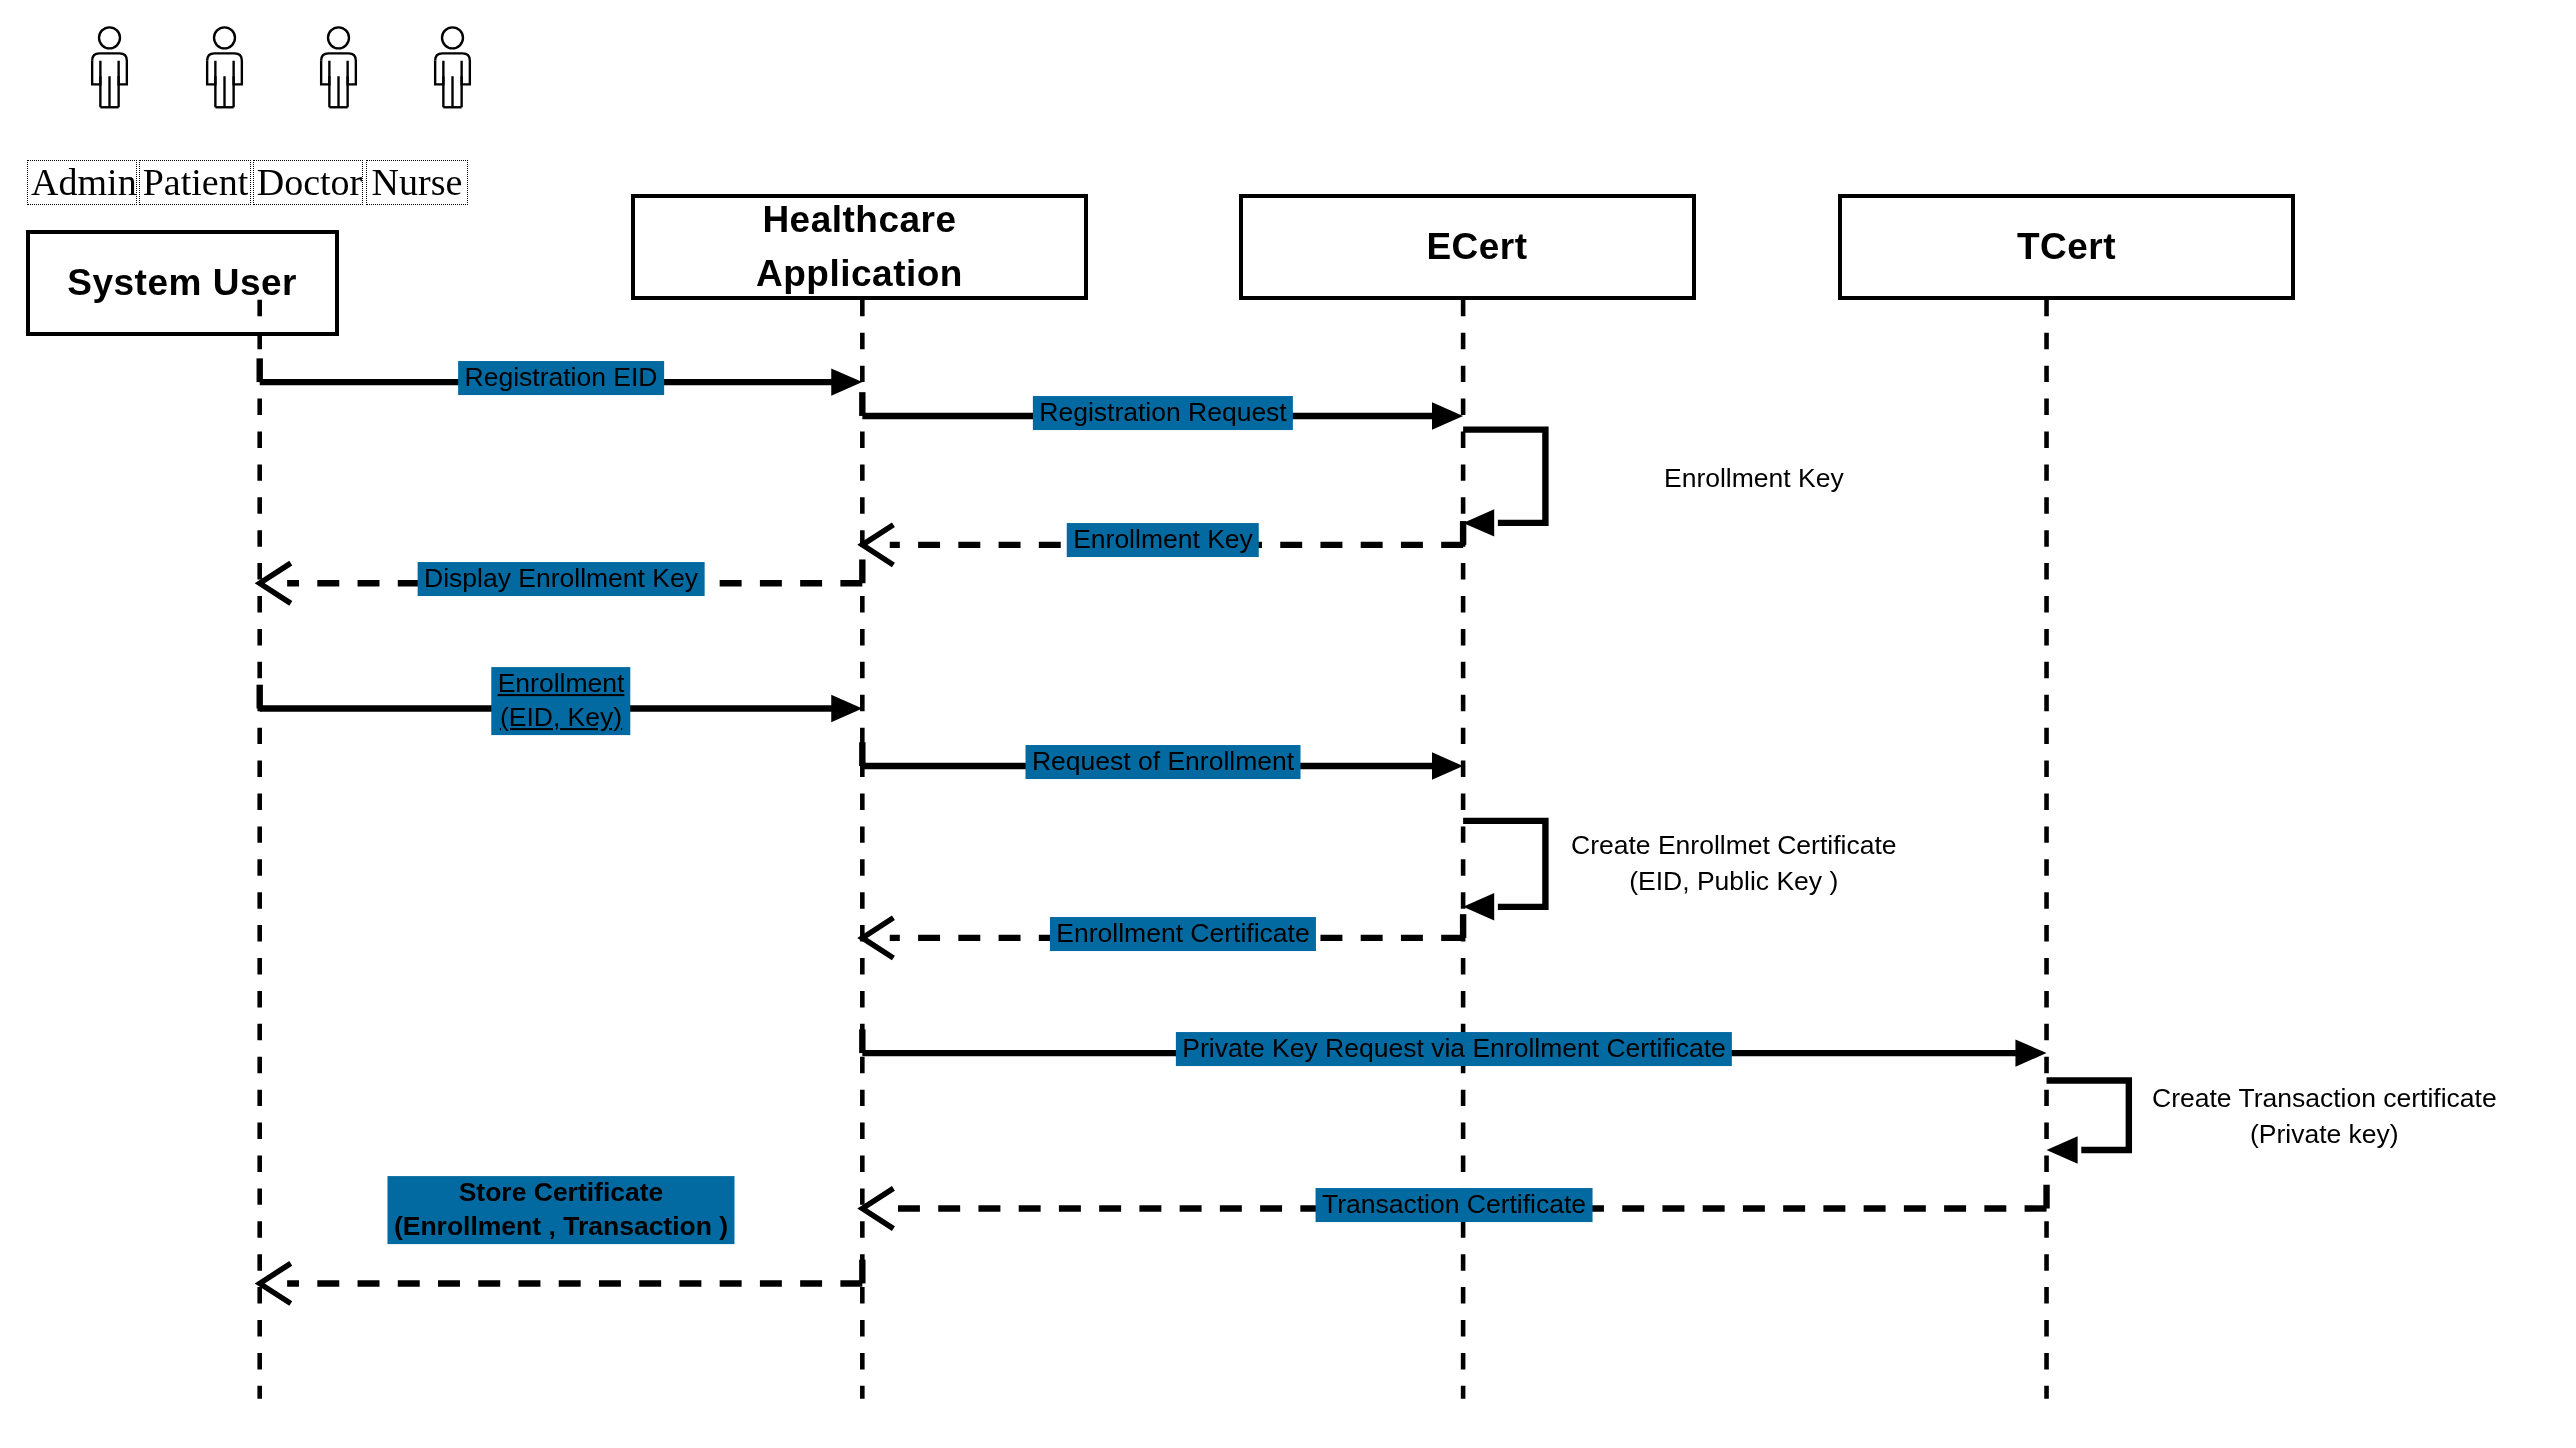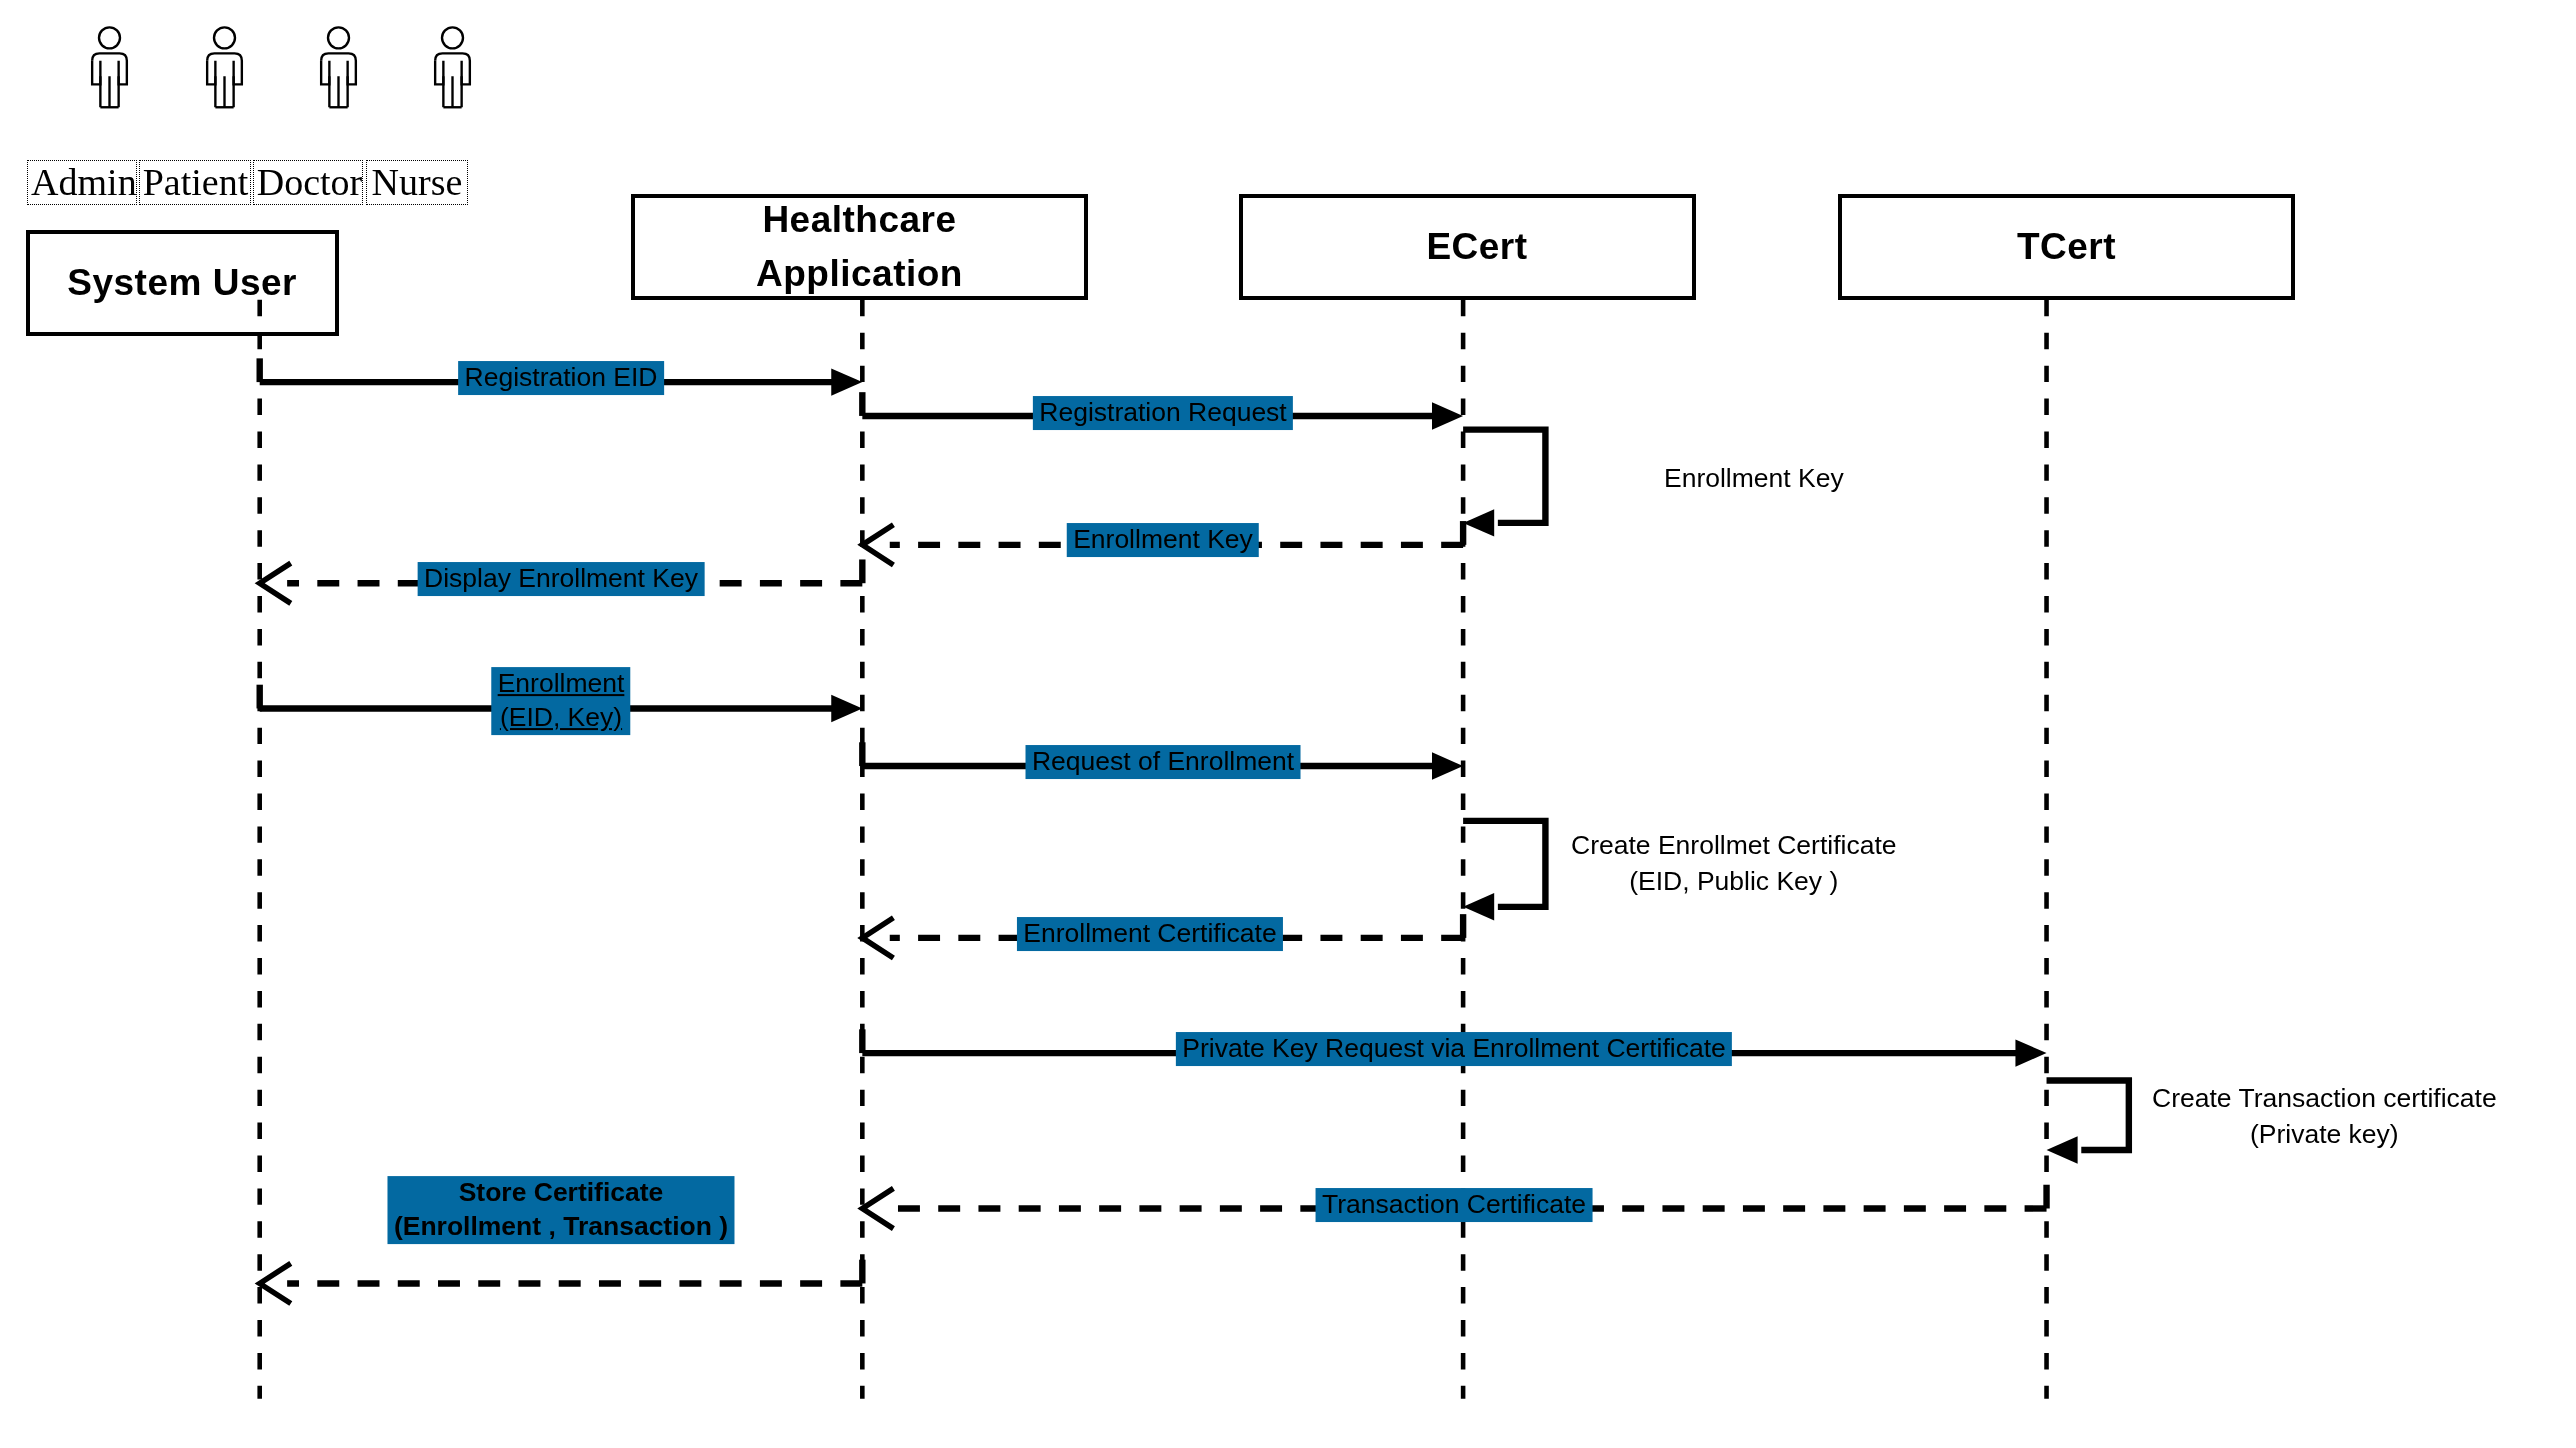--- a/index.html
+++ b/index.html
@@ -217,21 +217,21 @@
       <div class="msg-label" style="left: 561px; top: 378px;">Registration EID</div>
       <div class="msg-label" style="left: 1163px; top: 413px;">Registration Request</div>
       <div class="note-label" style="left: 1664px; top: 479px;">Enrollment  Key</div>
       <div class="msg-label" style="left: 1163px; top: 540px;">Enrollment Key</div>
       <div class="msg-label" style="left: 561px; top: 579px;">Display Enrollment Key</div>
       <div class="msg-label" style="left: 561px; top: 701px; text-decoration: underline;">Enrollment
 (EID, Key)</div>
       <div class="msg-label" style="left: 1163px; top: 762px;">Request of Enrollment</div>
       <div class="note-label" style="left: 1571px; top: 864px;">Create Enrollmet Certificate
 (EID, Public Key )</div>
-      <div class="msg-label" style="left: 1150px; top: 934px;">Enrollment Certificate</div>
+      <div class="msg-label" style="left: 1183px; top: 934px;">Enrollment Certificate</div>
       <div class="msg-label" style="left: 1454px; top: 1049px;">Private Key Request via Enrollment Certificate</div>
       <div class="note-label" style="left: 2152px; top: 1117px;">Create Transaction certificate
 (Private key)</div>
       <div class="msg-label" style="left: 1454px; top: 1205px;">Transaction Certificate</div>
       <div class="msg-label" style="left: 561px; top: 1210px; font-weight: bold;">Store Certificate
 (Enrollment , Transaction )</div>
     </div>
 
 </div>
 

